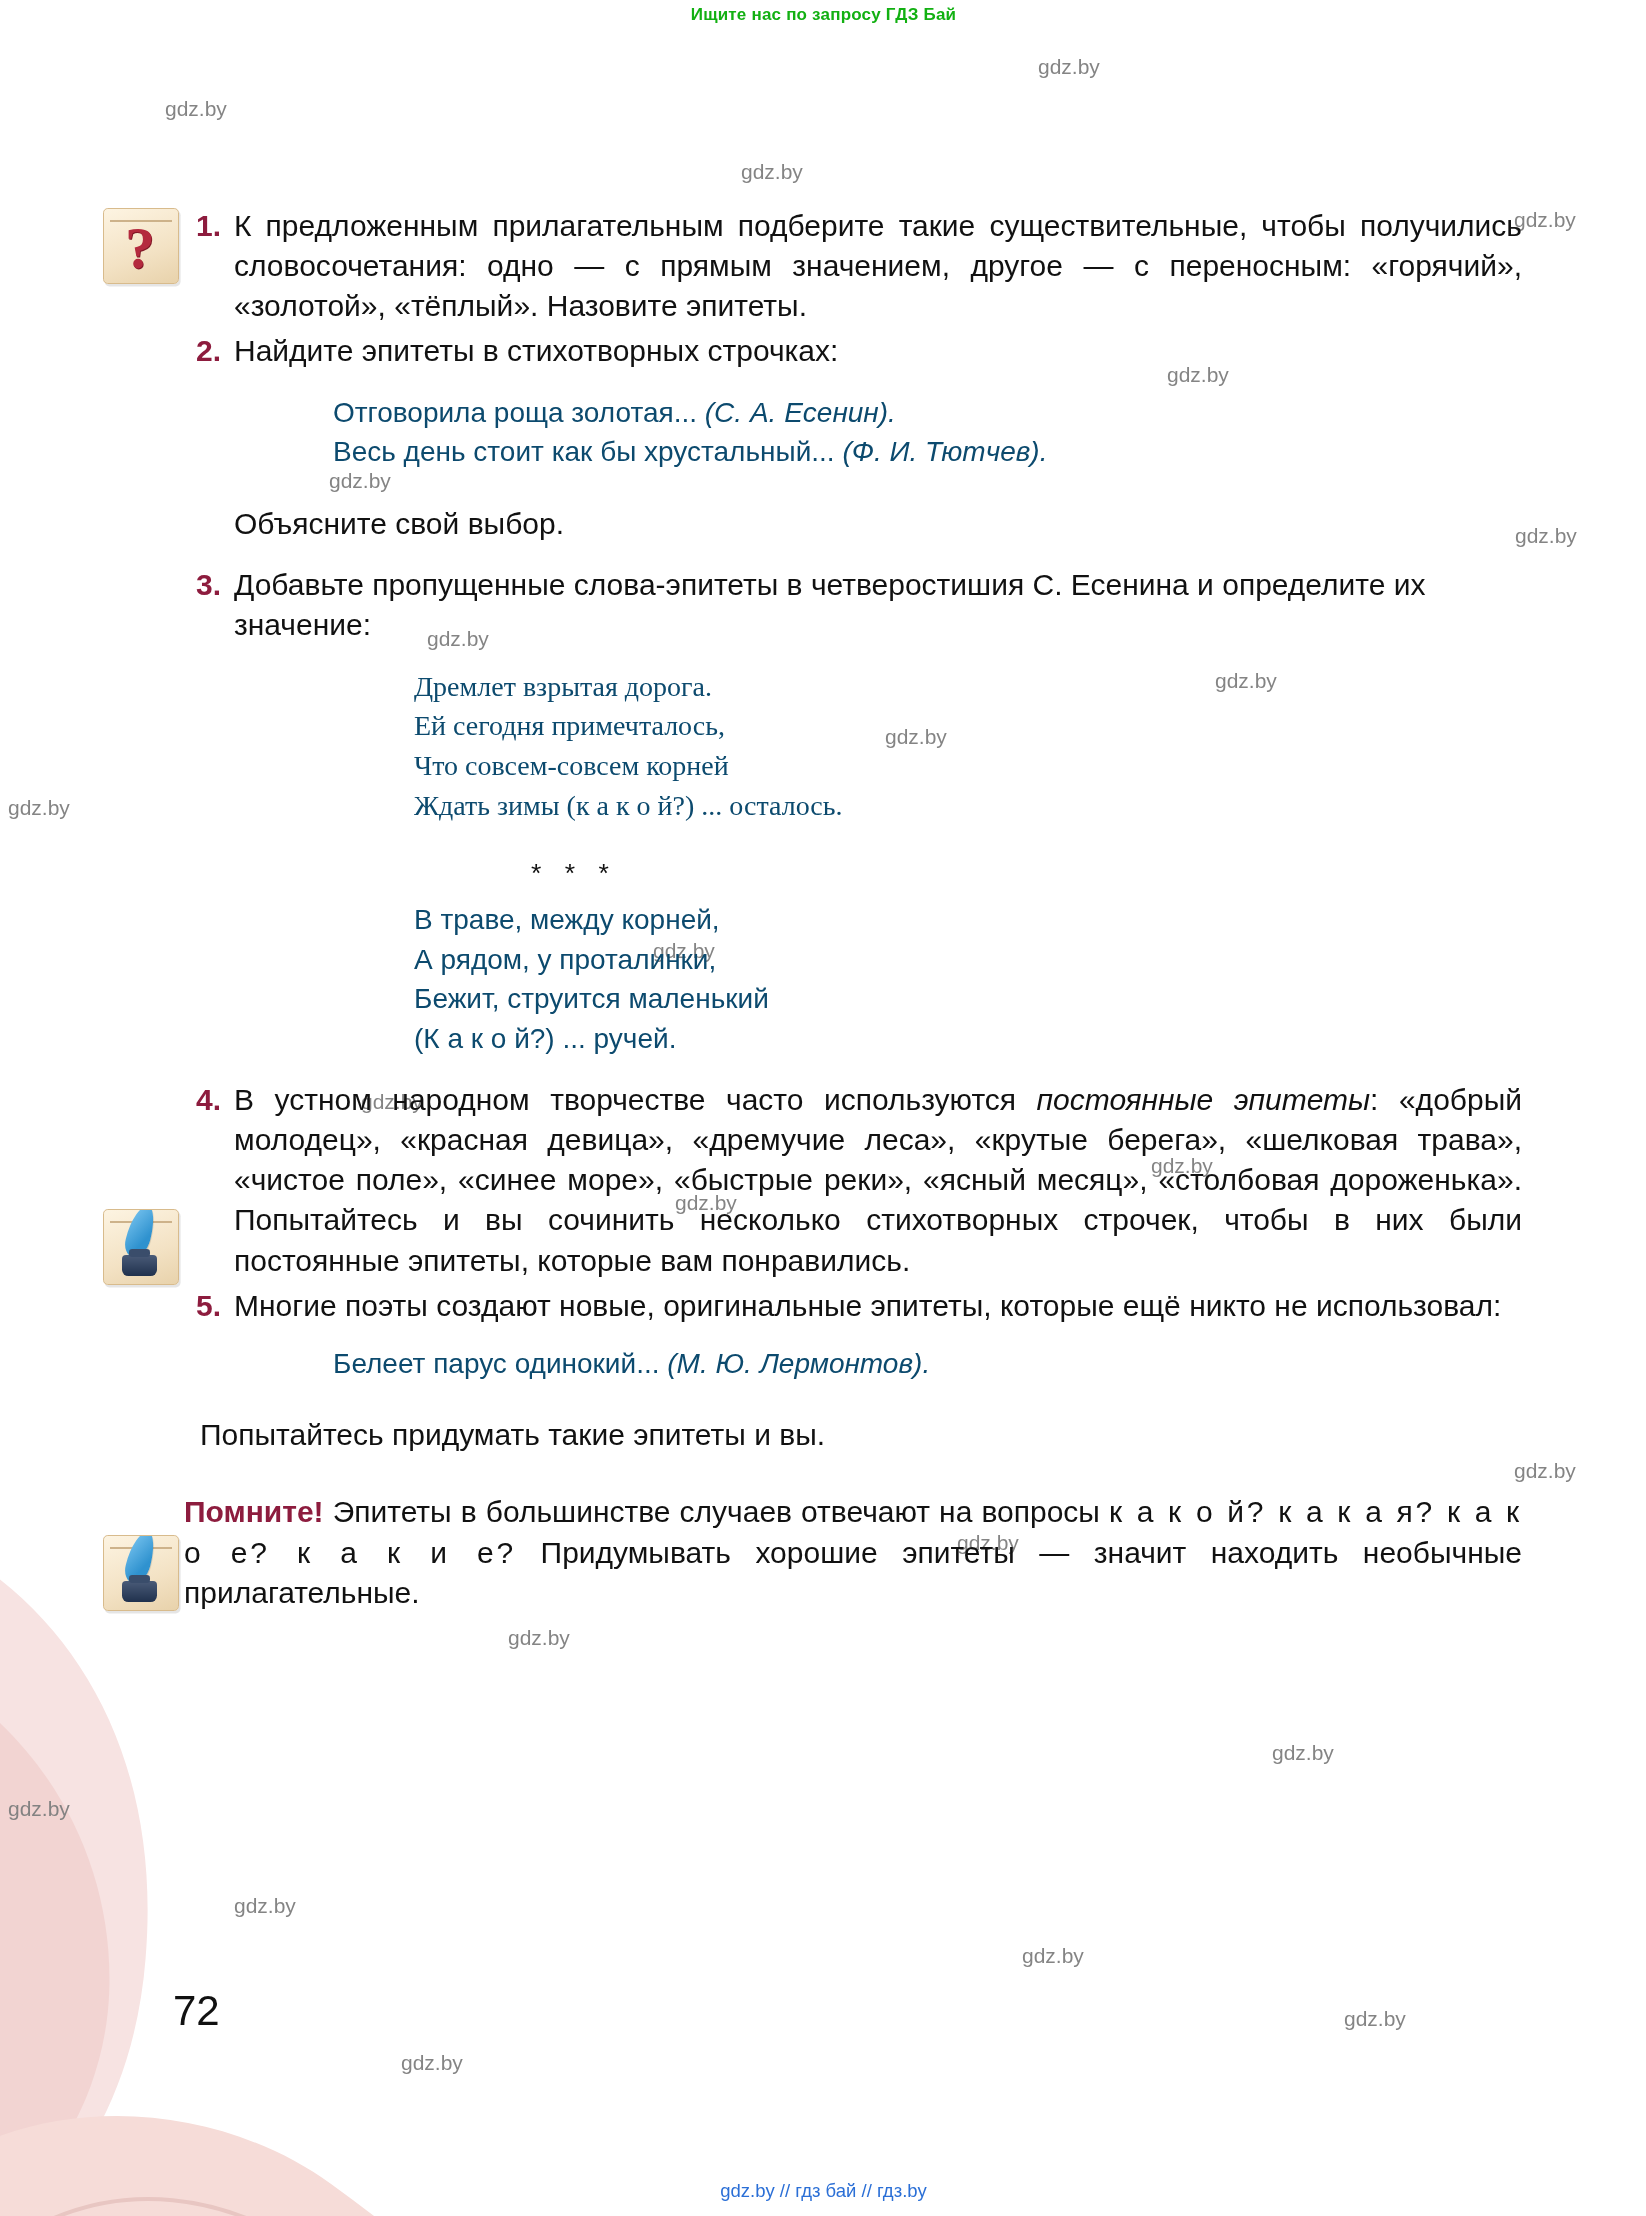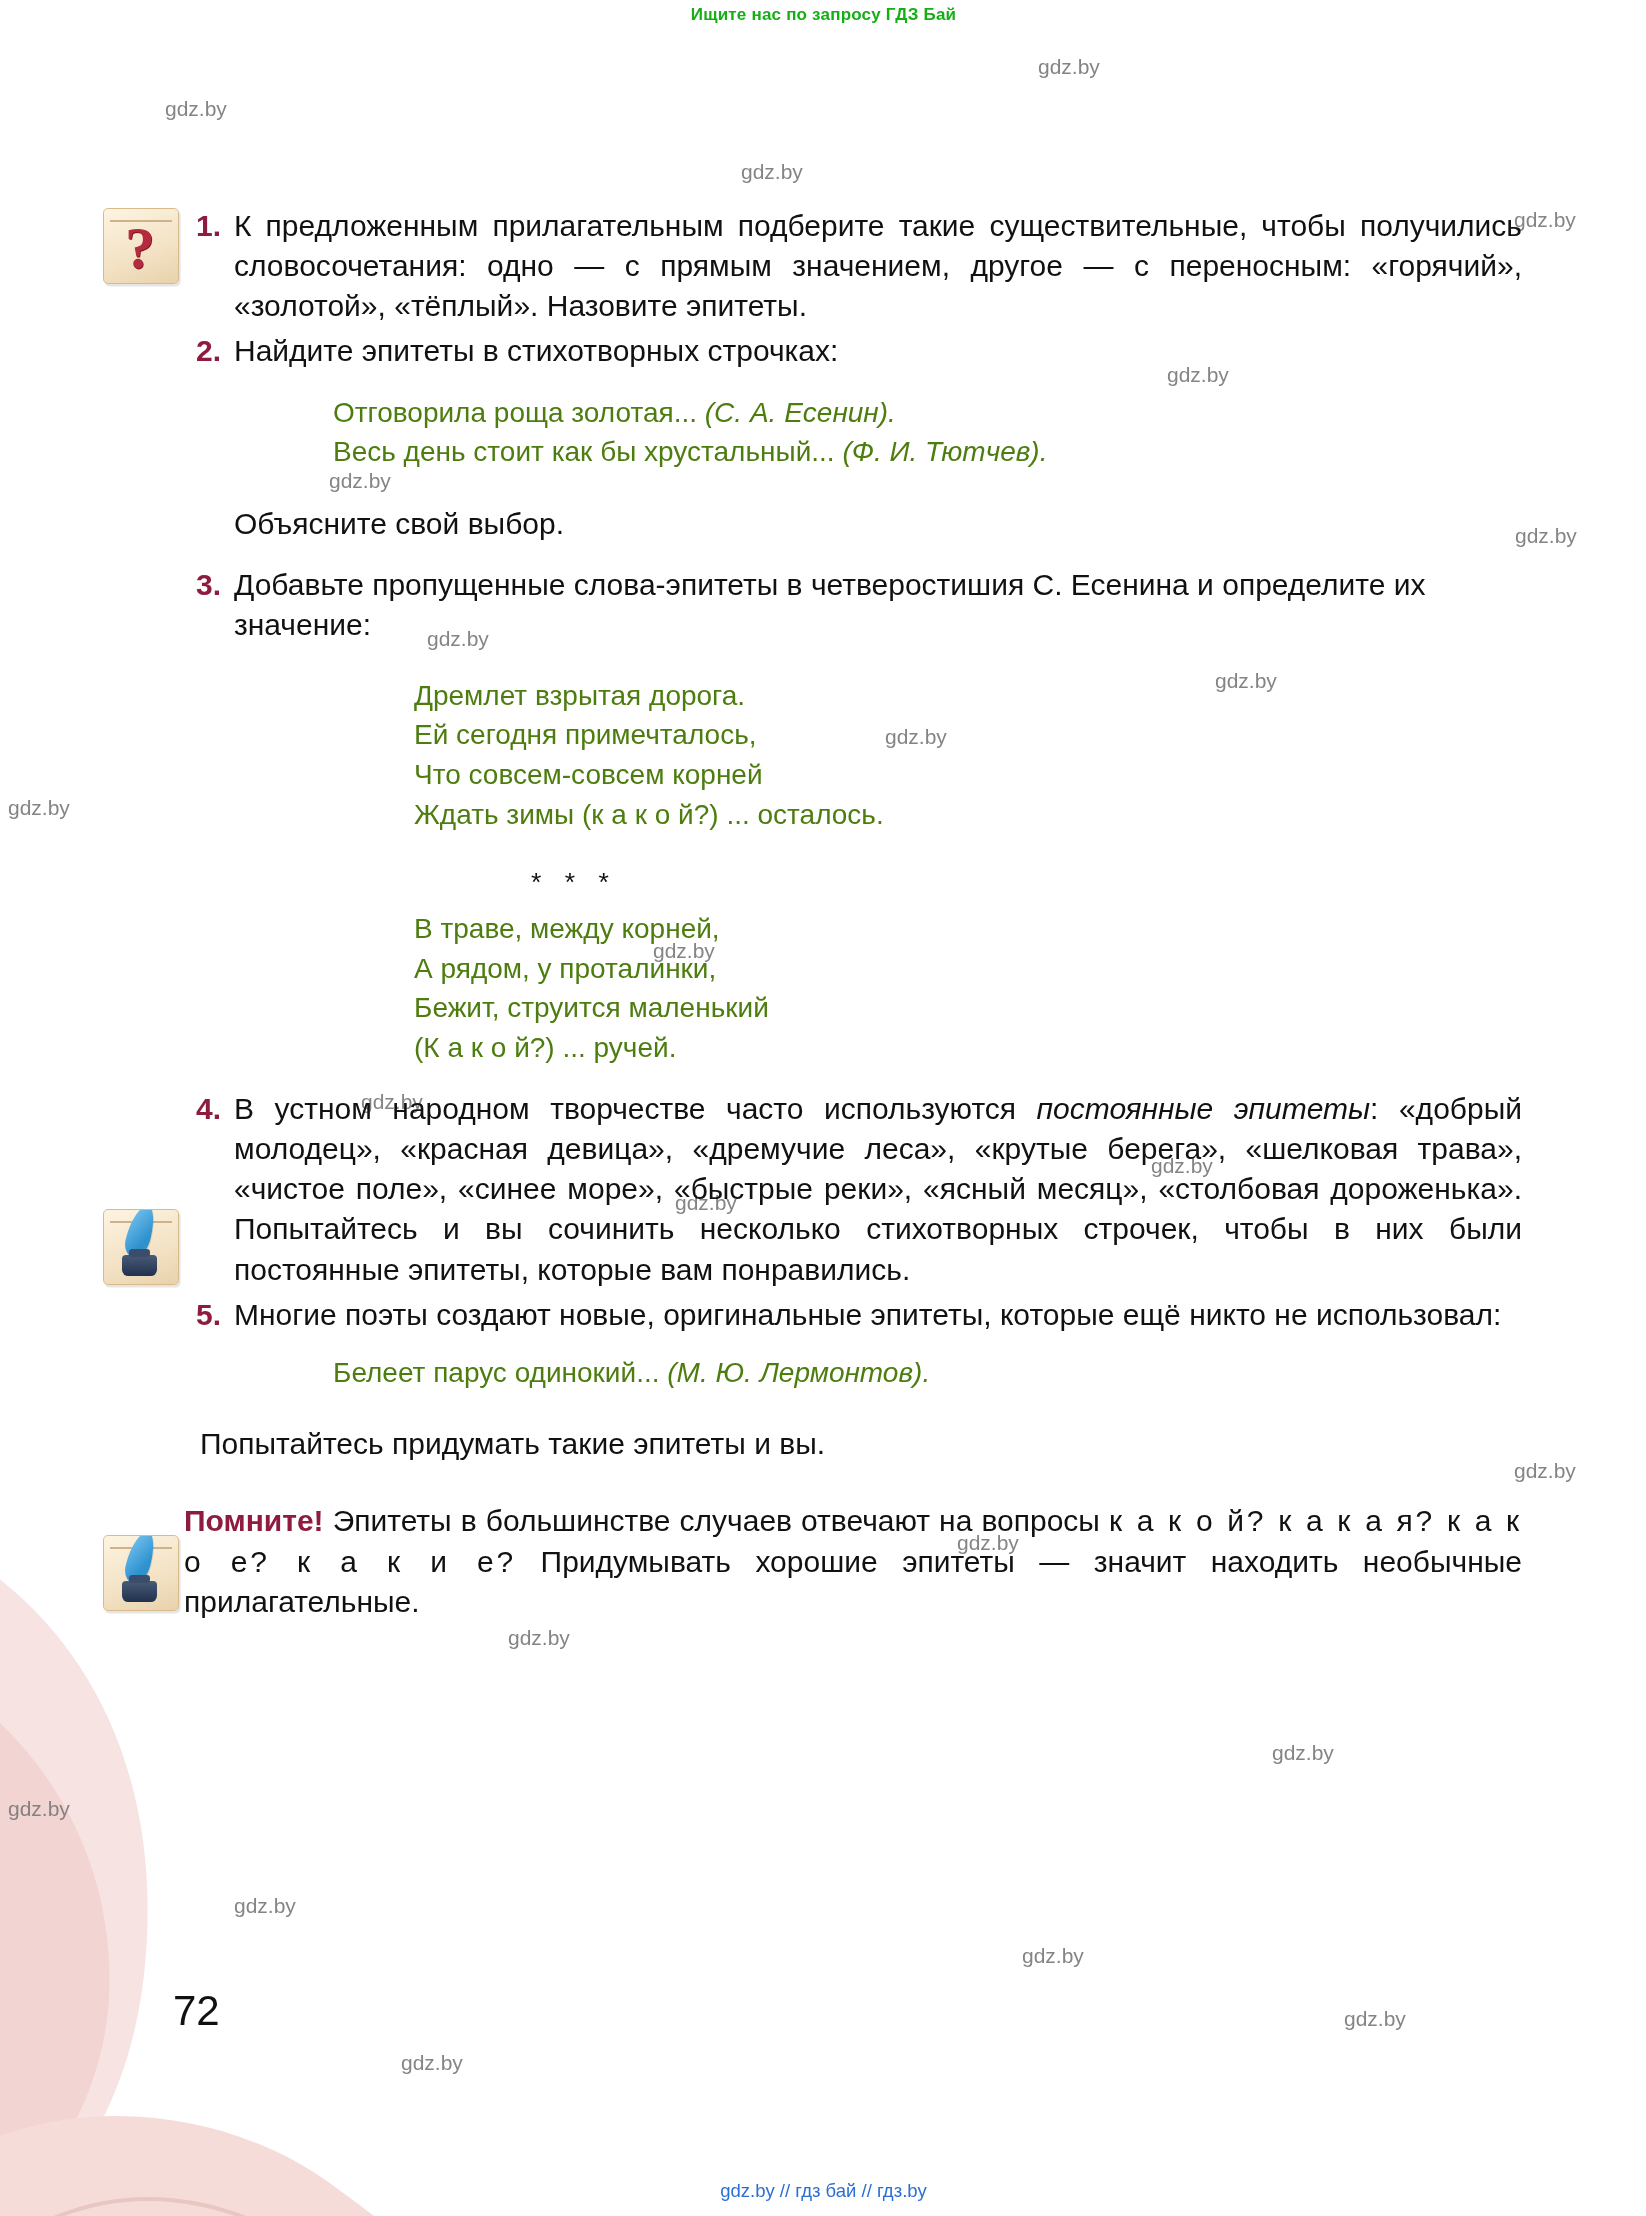--- a/index.html
+++ b/index.html
@@ -100,21 +100,21 @@
   .plain {
     font-size: 30px;
     line-height: 1.34;
     color: #111111;
     margin-left: 50px;
   }
 
   .verse {
     font-size: 28px;
     line-height: 1.42;
-    color: #4d7c0f;
+    color: #0c4a6e;
     margin-left: 149px;
   }
   .verse.deep { margin-left: 230px; }
   .verse i { font-style: italic; }
 
   .stars {
     font-size: 26.6px;
     letter-spacing: 8px;
     margin-left: 347px;
     color: #111;
@@ -304,21 +304,21 @@
         </div>
       </div>
       <div class="plain" style="margin-top:32px;">Объясните свой выбор.</div>
     </div>
 
     <div class="task" style="margin-top:21px;">
       <div class="task-row">
         <div class="num">3.</div>
         <div class="body-text nojust">Добавьте пропущенные слова-эпитеты в четверостишия С. Есенина и определите их значение:</div>
       </div>
-      <div class="verse deep" style="margin-top:30px;">
+      <div class="verse deep" style="margin-top:21px;font-family:Liberation Serif, serif;">
         <div>Дремлет взрытая дорога.</div>
         <div>Ей сегодня примечталось,</div>
         <div>Что совсем-совсем корней</div>
         <div>Ждать зимы (к а к о й?) ... осталось.</div>
       </div>
       <div class="stars" style="margin-top:32px;">* * *</div>
       <div class="verse deep" style="margin-top:11.3px;">
         <div>В траве, между корней,</div>
         <div>А рядом, у проталинки,</div>
         <div>Бежит, струится маленький</div>

